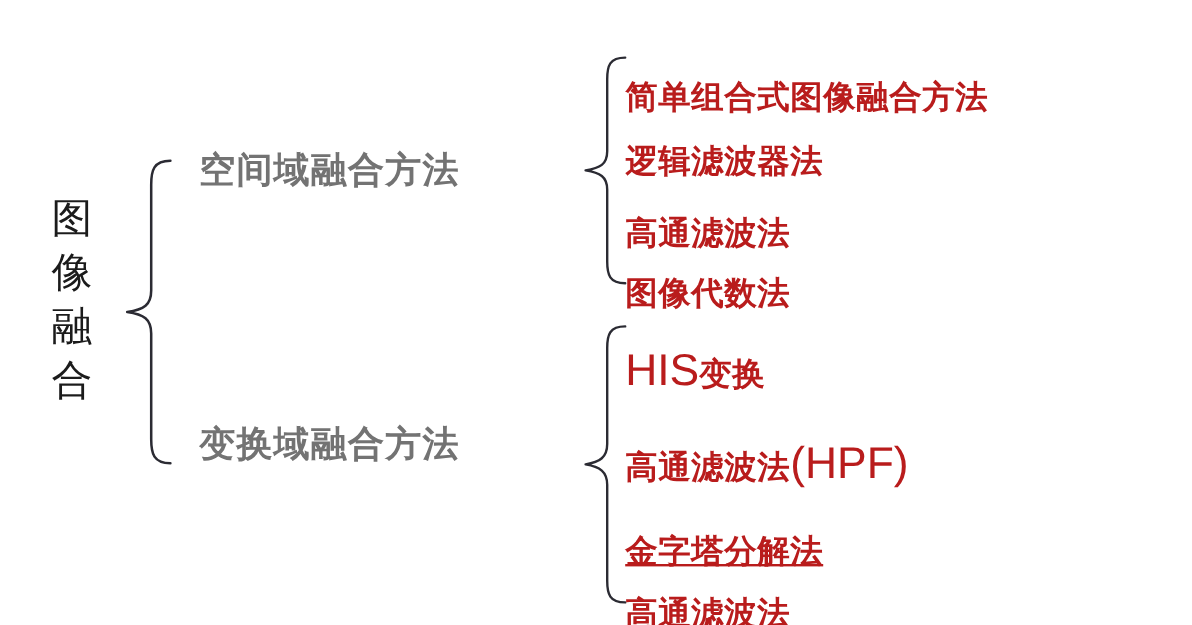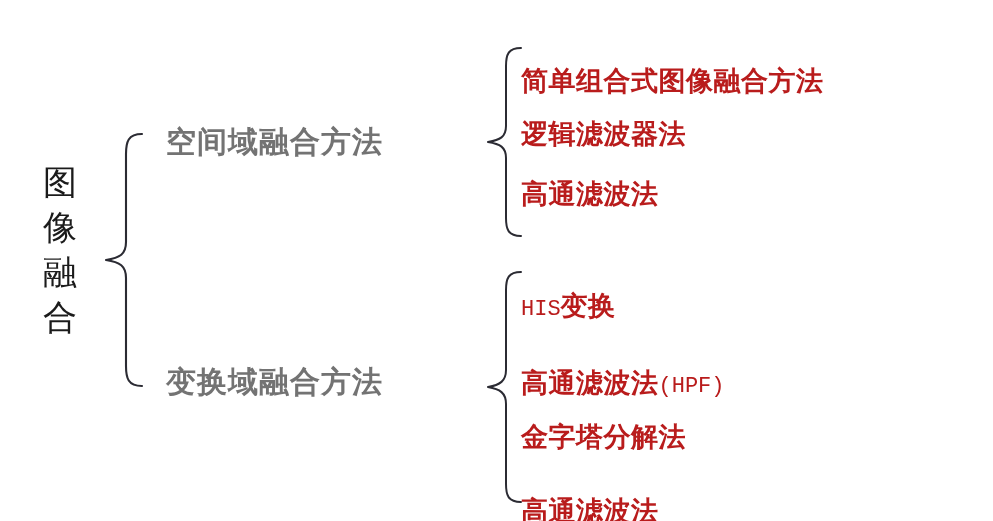--- a/index.html
+++ b/index.html
@@ -39,38 +39,38 @@
   .branch-label {
     position: absolute;
     font-family: Liberation Serif, serif;
     font-weight: bold;
     font-size: 30px;
     letter-spacing: 1px;
     color: #737373;
     white-space: nowrap;
   }
   #branch-spatial { left: 166px; top: 122px; }
-  #branch-transform { left: 166px; top: 350px; margin-top: 12px; }
+  #branch-transform { left: 166px; top: 350px; }
 
   
   .leaf {
     position: absolute;
     left: 521px;
     font-family: "DejaVu Sans", "Liberation Sans", sans-serif;
     font-weight: bold;
     font-size: 27px;
     color: #b91c1c;
     white-space: nowrap;
     letter-spacing: 0.5px;
     margin-top: 23px;
   }
   .leaf .latin {
-    font-family: Liberation Mono, monospace;
+    font-family: Liberation Sans, sans-serif;
     font-weight: normal;
-    font-size: 22px;
+    font-size: 37px;
     letter-spacing: 0;
   }
 
   
   .brace {
     position: absolute;
     overflow: visible;
   }
   .brace path {
     fill: none;
@@ -109,20 +109,21 @@
              L 23 82
              C 23 93, 17 96, 5 98
              C 17 100, 23 103, 23 114
              L 23 174
              C 23 185, 25 192, 38 192" stroke-width="2.0"></path>
   </svg>
 
   <div class="leaf" style="top:40px;">简单组合式图像融合方法</div>
   <div class="leaf" style="top:93px;">逻辑滤波器法</div>
   <div class="leaf" style="top:153px;">高通滤波法</div>
+  <div class="leaf" style="top:203px;">图像代数法</div>
 
   <div class="branch-label" id="branch-transform">变换域融合方法</div>
 
   <svg class="brace" style="left:483px; top:268px;" width="46" height="238" viewBox="0 0 46 238">
     <path d="M 38 4
              C 25 4, 23 11, 23 22
              L 23 102
              C 23 113, 17 117, 5 119
              C 17 121, 23 125, 23 136
              L 23 216
@@ -131,17 +132,17 @@
 
   <div class="leaf" style="top:265px;">
     <span class="latin">HIS</span><span>变换</span>
   </div>
 
 
   <div class="leaf" style="top:342px;">
     <span>高通滤波法</span><span class="latin">(HPF)</span>
   </div>
 
-  <div class="leaf" style="top:396px;">金字塔分解法</div>
+  <div class="leaf" style="top:418px;text-decoration:underline;">金字塔分解法</div>
 
   <div class="leaf" style="top:470px;">高通滤波法</div>
 
 </div>
 
 </body></html>

